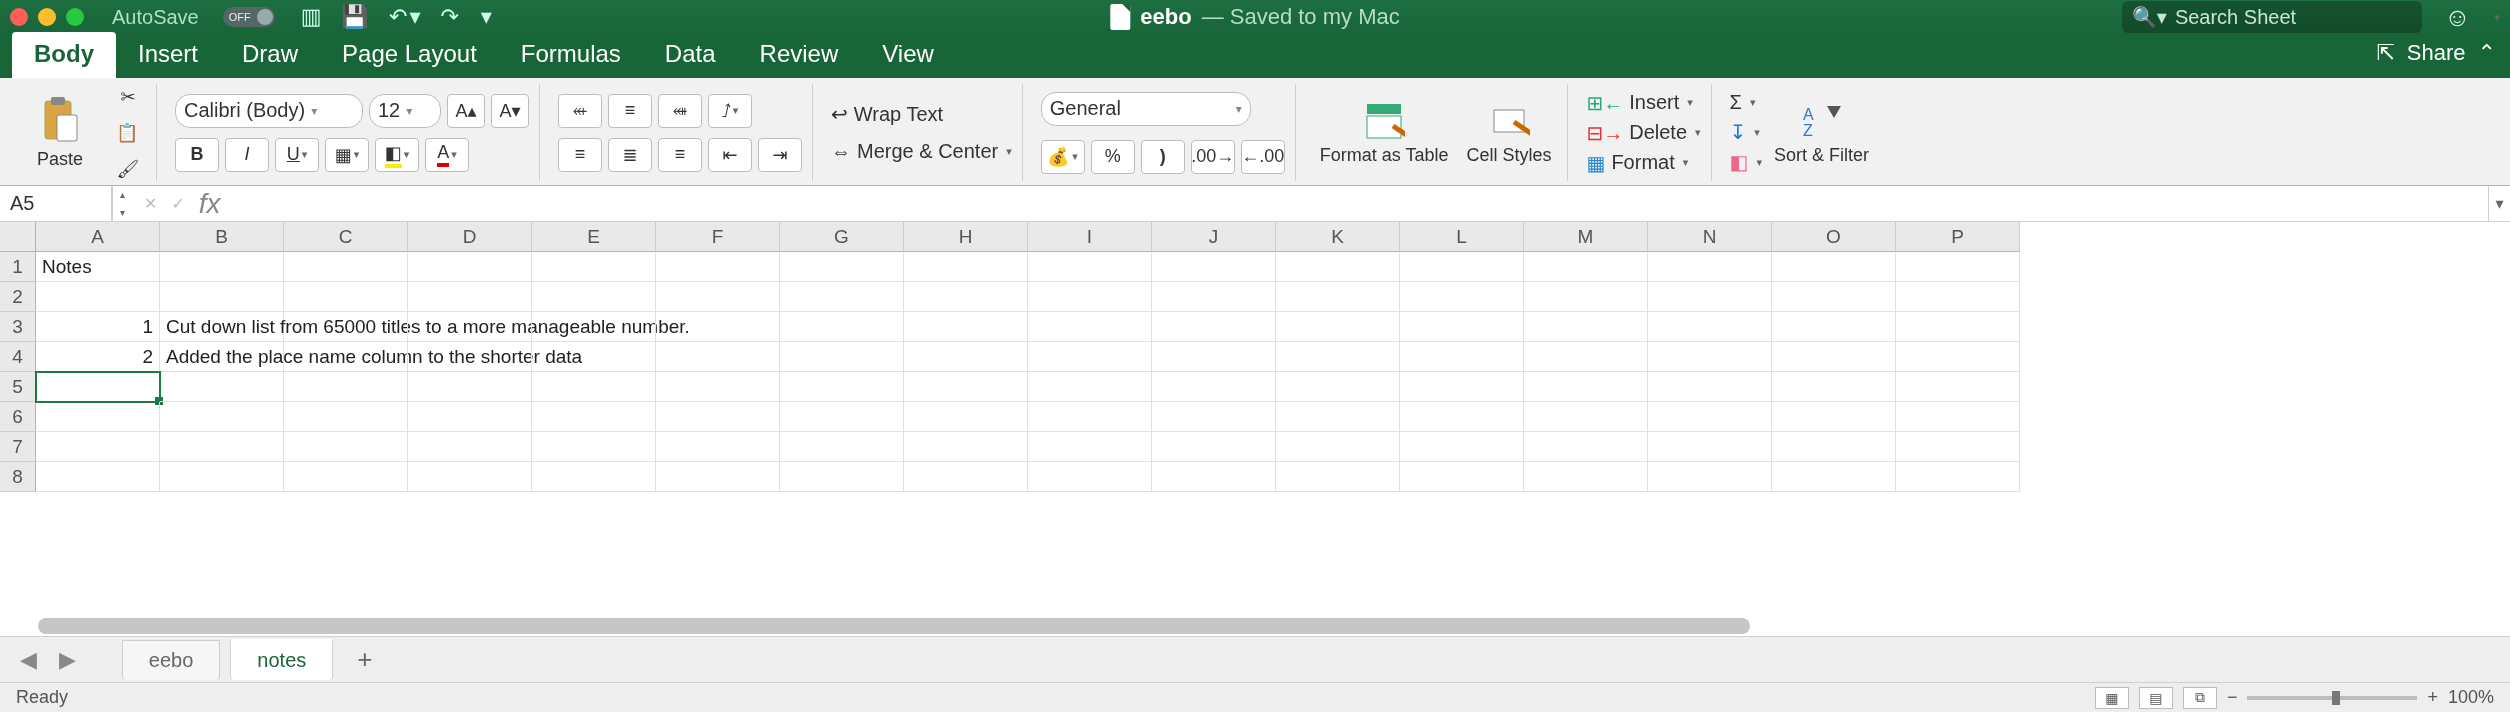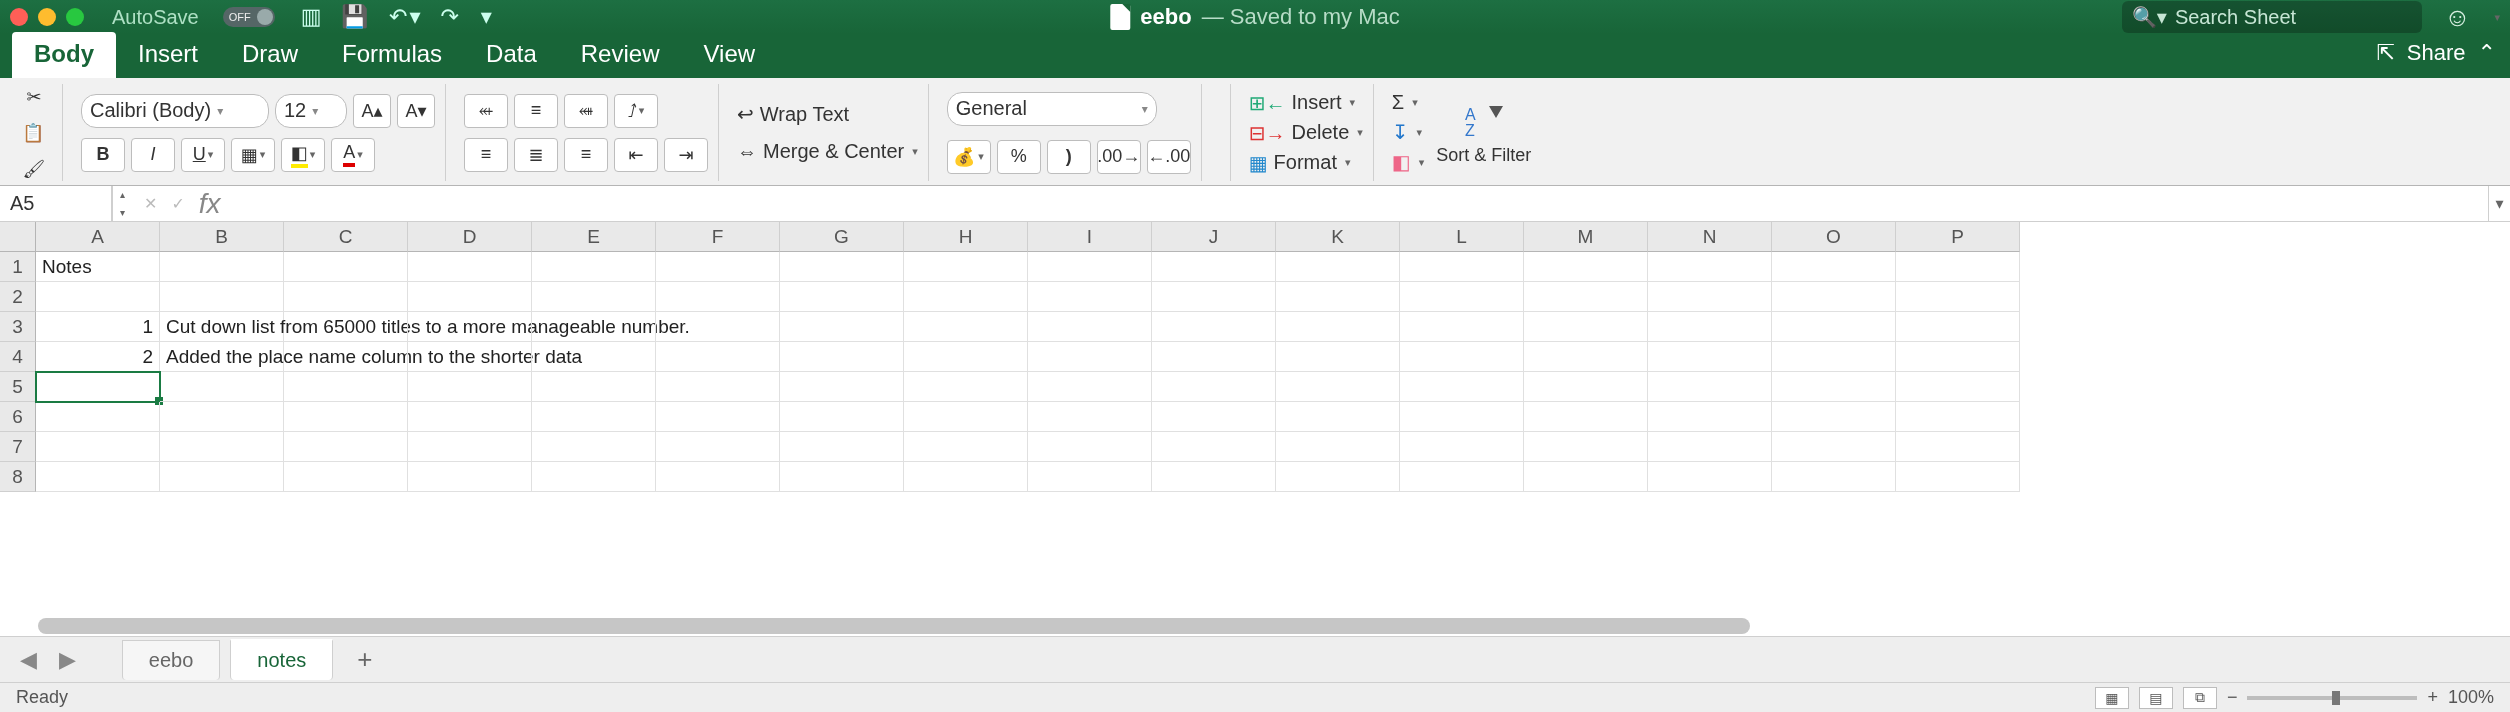--- a/index.html
+++ b/index.html
@@ -95,34 +95,43 @@
     </div>
     <span style="font-size:26px;">☺</span>
     <span class="caret-d">▾</span>
   </div>
 </div>
 
 <div class="tabs">
   <div class="tab active">Body</div>
   <div class="tab">Insert</div>
   <div class="tab">Draw</div>
+  <div class="tab">Page Layout</div>
   <div class="tab">Formulas</div>
   <div class="tab">Data</div>
   <div class="tab">Review</div>
   <div class="tab">View</div>
   <div class="share">
     <span>⇱</span>
     <span>Share</span>
     <span>⌃</span>
   </div>
 </div>
 
 <div class="ribbon">
 
   <div class="group">
+    <div class="bigbtn">
+      <svg width="42" height="50" viewBox="0 0 42 50">
+          <rect x="6" y="6" width="26" height="38" rx="3" fill="#d9a441" stroke="#9a6"></rect>
+          <rect x="12" y="2" width="14" height="8" rx="2" fill="#888"></rect>
+          <rect x="18" y="20" width="20" height="26" rx="2" fill="#fff" stroke="#888"></rect>
+        </svg>
+      <span>Paste</span>
+    </div>
     <div class="stack">
       <span class="icnbtn">✂</span>
       <span class="icnbtn">📋</span>
       <span class="icnbtn">🖌</span>
     </div>
   </div>
 
   <div class="group">
     <div class="stack" style="gap:10px;">
       <div class="row">
@@ -205,20 +214,35 @@
         <div class="icnbtn">
             <b>)</b>
           </div>
         <div class="icnbtn">.00→</div>
         <div class="icnbtn">←.00</div>
       </div>
     </div>
   </div>
 
   <div class="group">
+    <div class="bigbtn">
+      <svg width="42" height="42">
+          <rect x="4" y="4" width="34" height="10" fill="#3a7"></rect>
+          <rect x="4" y="16" width="34" height="22" fill="#fff" stroke="#3a7"></rect>
+          <path d="M30 26 l18 12" stroke="#c60" stroke-width="5"></path>
+        </svg>
+      <span style="text-align:center;line-height:1.1;">Format as Table</span>
+    </div>
+    <div class="bigbtn">
+      <svg width="42" height="42">
+          <rect x="6" y="10" width="30" height="22" fill="#fff" stroke="#888"></rect>
+          <path d="M26 22 l18 12" stroke="#c60" stroke-width="5"></path>
+        </svg>
+      <span style="text-align:center;line-height:1.1;">Cell Styles</span>
+    </div>
   </div>
 
   <div class="group">
     <div class="stack" style="gap:6px;">
       <div class="chip">
           <span style="color:#2a7;">⊞←</span>
           <span>Insert</span>
           <span class="caret-d">▾</span>
         </div>
       <div class="chip">

